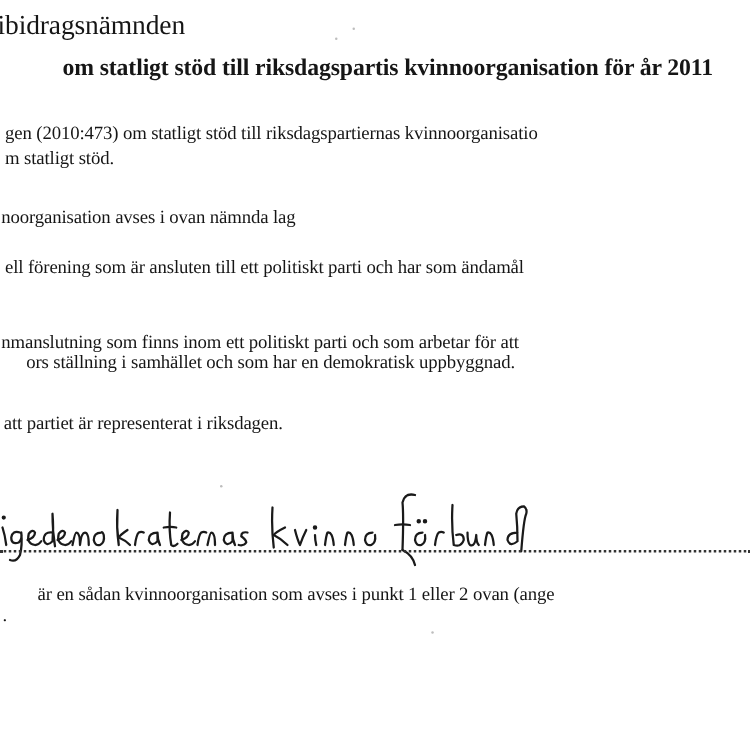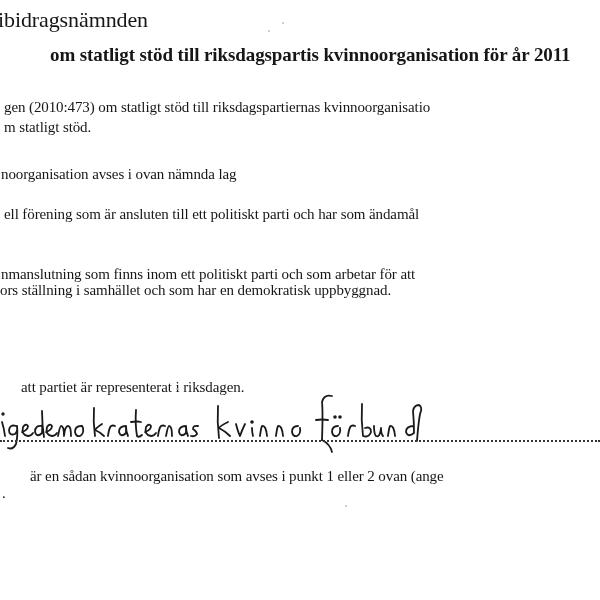--- a/index.html
+++ b/index.html
@@ -70,23 +70,23 @@
   <div class="line heading-title" style="left:5px; top:44px;margin-left:45px;">om statligt stöd till riksdagspartis kvinnoorganisation för år 2011</div>
 
   <div class="line" style="left:4px; top:97px;">gen (2010:473) om statligt stöd till riksdagspartiernas kvinnoorganisatio</div>
   <div class="line" style="left:4px; top:117px;">m statligt stöd.</div>
 
   <div class="line" style="left:1px; top:164px;">noorganisation avses i ovan nämnda lag</div>
 
   <div class="line" style="left:4px; top:204px;">ell förening som är ansluten till ett politiskt parti och har som ändamål</div>
 
   <div class="line" style="left:1px; top:264px;">nmanslutning som finns inom ett politiskt parti och som arbetar för att</div>
-  <div class="line" style="left:0; top:280px;">ors ställning i samhället och som har en demokratisk uppbyggnad.</div>
+  <div class="line" style="left:21px; top:280px;">ors ställning i samhället och som har en demokratisk uppbyggnad.</div>
 
-  <div class="line" style="left:21px; top:329px;margin-top:48px;">att partiet är representerat i riksdagen.</div>
+  <div class="line" style="left:3px; top:329px;">att partiet är representerat i riksdagen.</div>
 
   <div class="handwriting">
     <svg width="600" height="70" viewBox="0 0 600 70" xmlns="http://www.w3.org/2000/svg">
       <g fill="none" stroke="#1a1a1a" stroke-width="1.8" stroke-linecap="round" stroke-linejoin="round">
 
         <path d="M2,36 q2,6 3,14"></path>
         <circle cx="3" cy="28" r="0.8" fill="#1a1a1a"></circle>
         <path d="M16,40 q-6,-2 -7,4 q0,6 6,4 q3,-3 2,-8 q1,10 -1,18 q-3,6 -8,4"></path>
         <path d="M22,46 q6,-2 6,-6 q-2,-3 -5,1 q-2,8 5,9 q3,0 5,-3"></path>
 

